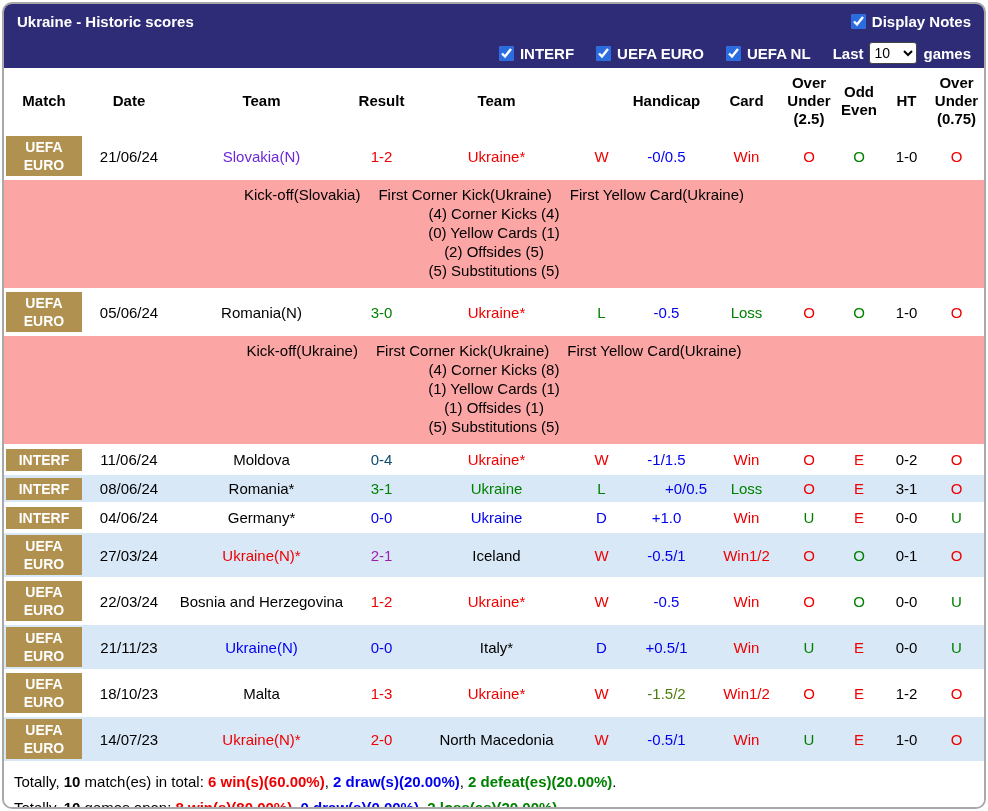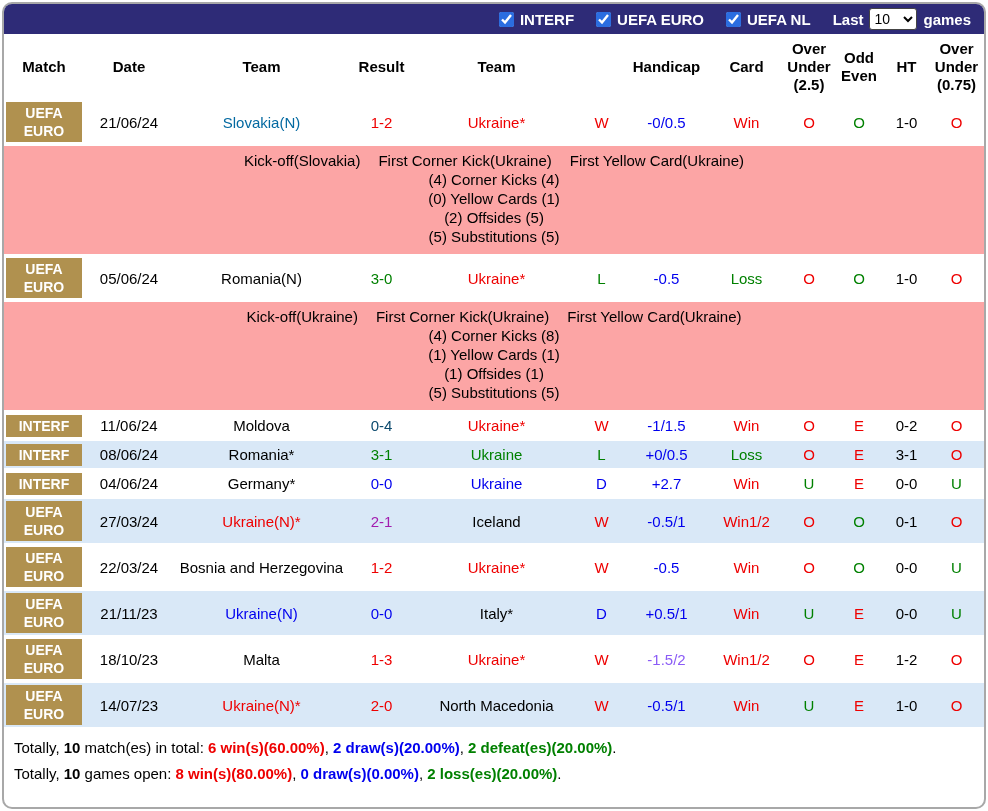--- a/index.html
+++ b/index.html
@@ -89,20 +89,27 @@
   .notes-head { display: flex; justify-content: center; gap: 18px; line-height: 19px; }
   .notes-line { line-height: 19px; }
   .footer { padding: 6px 10px 4px; font-size: 15px; background: #fff; }
   .footer .line { line-height: 26px; white-space: nowrap; }
 </style>
 </head>
 <body>
 
 <div class="panel">
 
+  <div class="bar titlebar">
+    <span>Ukraine - Historic scores</span>
+    <label class="chk">
+      <input type="checkbox" checked="true" style="">
+      <span>Display Notes</span>
+    </label>
+  </div>
 
   <div class="bar filterbar">
     <label class="chk">
       <input type="checkbox" checked="true" style="">
       <span>INTERF</span>
     </label>
     <label class="chk">
       <input type="checkbox" checked="true" style="">
       <span>UEFA EURO</span>
     </label>
@@ -154,21 +161,21 @@
 Under
 (0.75)</th>
       </tr>
     </thead>
     <tbody>
         <tr class="match-row">
           <td class="badge-cell">
             <div class="badge">UEFA EURO</div>
           </td>
           <td>21/06/24</td>
-          <td style="color: #0369a1;">Slovakia(N)</td>
+          <td style="color: #6d28d9;">Slovakia(N)</td>
           <td style="color: rgb(238, 0, 0);">1-2</td>
           <td style="color: rgb(238, 0, 0);">Ukraine*</td>
           <td style="color: rgb(238, 0, 0);">W</td>
           <td style="color: rgb(0, 0, 238);">-0/0.5</td>
           <td style="color: rgb(238, 0, 0);">Win</td>
           <td style="color: rgb(238, 0, 0);">O</td>
           <td style="color: rgb(0, 128, 0);">O</td>
           <td style="color: rgb(0, 0, 0);">1-0</td>
           <td style="color: rgb(238, 0, 0);">O</td>
         </tr>
@@ -232,37 +239,37 @@
         </tr>
         <tr class="match-row shade">
           <td class="badge-cell">
             <div class="badge">INTERF</div>
           </td>
           <td>08/06/24</td>
           <td style="color: rgb(0, 0, 0);">Romania*</td>
           <td style="color: rgb(0, 128, 0);">3-1</td>
           <td style="color: rgb(0, 128, 0);">Ukraine</td>
           <td style="color: rgb(0, 128, 0);">L</td>
-          <td style="color: rgb(0, 0, 238);">+0/0.5</td>
+          <td style="color: rgb(0, 0, 238); text-align: right;">+0/0.5</td>
           <td style="color: rgb(0, 128, 0);">Loss</td>
           <td style="color: rgb(238, 0, 0);">O</td>
           <td style="color: rgb(238, 0, 0);">E</td>
           <td style="color: rgb(0, 0, 0);">3-1</td>
           <td style="color: rgb(238, 0, 0);">O</td>
         </tr>
         <tr class="match-row">
           <td class="badge-cell">
             <div class="badge">INTERF</div>
           </td>
           <td>04/06/24</td>
           <td style="color: rgb(0, 0, 0);">Germany*</td>
           <td style="color: rgb(0, 0, 238);">0-0</td>
           <td style="color: rgb(0, 0, 238);">Ukraine</td>
           <td style="color: rgb(0, 0, 238);">D</td>
-          <td style="color: rgb(0, 0, 238);">+2.7</td>
+          <td style="color: rgb(0, 0, 238);">+1.0</td>
           <td style="color: rgb(238, 0, 0);">Win</td>
           <td style="color: rgb(0, 128, 0);">U</td>
           <td style="color: rgb(238, 0, 0);">E</td>
           <td style="color: rgb(0, 0, 0);">0-0</td>
           <td style="color: rgb(0, 128, 0);">U</td>
         </tr>
         <tr class="match-row shade">
           <td class="badge-cell">
             <div class="badge">UEFA EURO</div>
           </td>
@@ -312,21 +319,21 @@
         </tr>
         <tr class="match-row">
           <td class="badge-cell">
             <div class="badge">UEFA EURO</div>
           </td>
           <td>18/10/23</td>
           <td style="color: rgb(0, 0, 0);">Malta</td>
           <td style="color: rgb(238, 0, 0);">1-3</td>
           <td style="color: rgb(238, 0, 0);">Ukraine*</td>
           <td style="color: rgb(238, 0, 0);">W</td>
-          <td style="color: #8b5cf6;">-1.5/2</td>
+          <td style="color: #4d7c0f;">-1.5/2</td>
           <td style="color: rgb(238, 0, 0);">Win1/2</td>
           <td style="color: rgb(238, 0, 0);">O</td>
           <td style="color: rgb(238, 0, 0);">E</td>
           <td style="color: rgb(0, 0, 0);">1-2</td>
           <td style="color: rgb(238, 0, 0);">O</td>
         </tr>
         <tr class="match-row shade">
           <td class="badge-cell">
             <div class="badge">UEFA EURO</div>
           </td>

